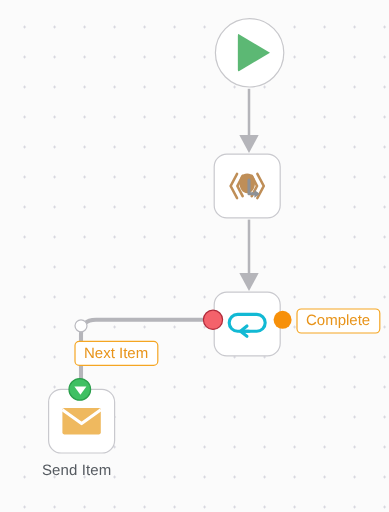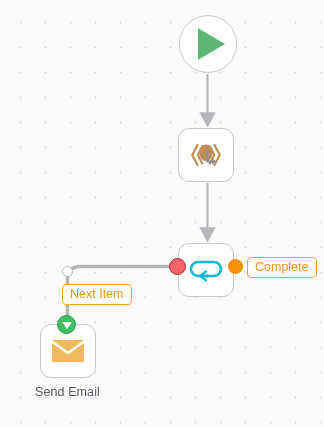--- a/index.html
+++ b/index.html
@@ -231,15 +231,15 @@
     <div class="tri"></div>
   </div>
   <div class="node-box" id="node-send-email">
     <div class="icon-wrap">
       <svg width="34" height="26" viewBox="0 0 34 26">
         <rect x="1" y="2" width="32" height="22" rx="1.5" fill="#efb95f"></rect>
         <path d="M1,3.5 L17,15 L33,3.5" stroke="#ffffff" stroke-width="2.6" fill="none" stroke-linejoin="round"></path>
       </svg>
     </div>
   </div>
-  <div class="node-label" id="label-send-email">Send Email</div>
+  <div class="node-label" id="label-send-email">Send Item</div>
 
 </div>
 
 </body></html>

